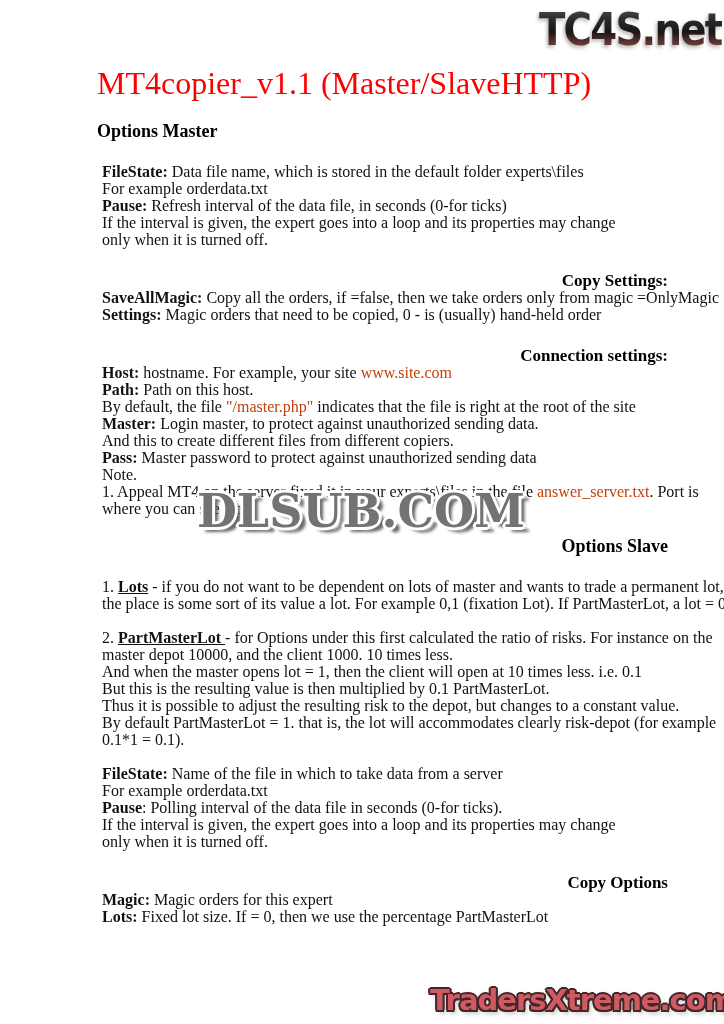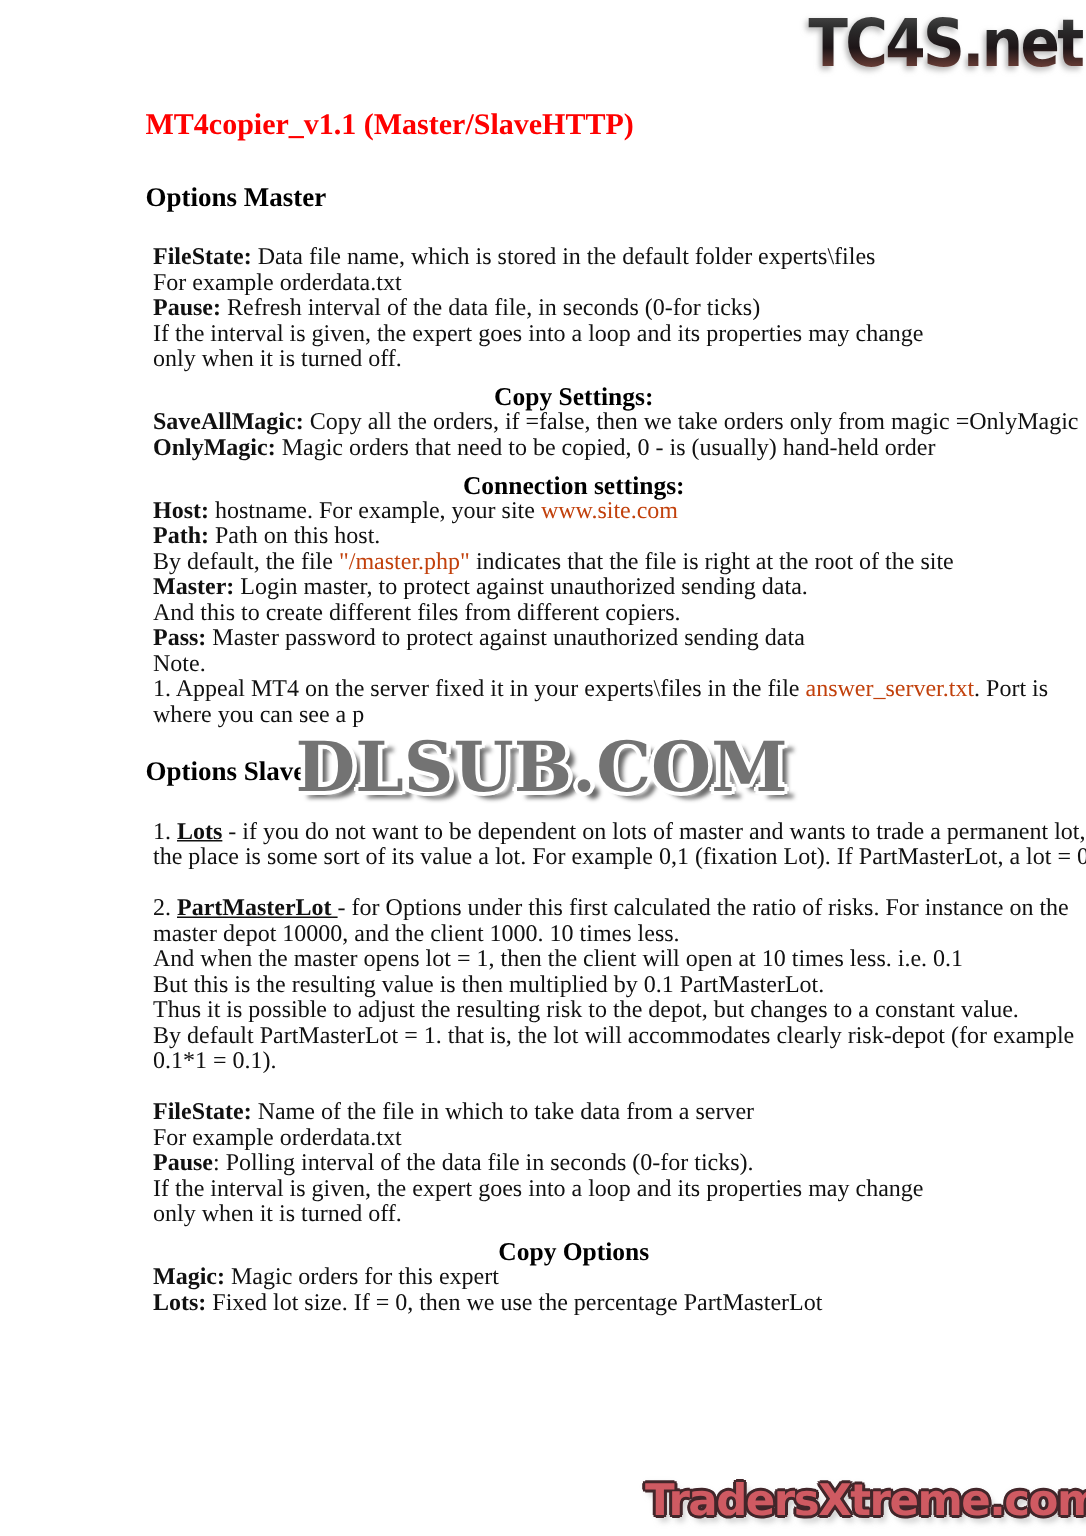--- a/index.html
+++ b/index.html
@@ -9,26 +9,26 @@
   
   .tc4s{position:absolute;top:4px;right:2px;
         font-family:"DejaVu Sans", sans-serif;font-weight:bold;font-size:44px;
         letter-spacing:-2px;transform:scaleX(.88);transform-origin:100% 0;
         background:linear-gradient(180deg,#585858 0%,#2b2b2b 30%,#1d1517 55%,#6e4038 82%,#aa897d 100%);
         -webkit-background-clip:text;background-clip:text;color:transparent;
         filter:drop-shadow(-2px 2px 2px rgba(120,120,120,.55));}
 
   
   .flow{position:absolute;left:97px;top:0;width:571px;}
-  .h1{margin:68px 0 0 0;font-size:20px;line-height:30px;font-weight:bold;color:#fe0000;white-space:nowrap;}
+  .h1{margin:68px 0 0 0;font-size:32px;line-height:30px;font-weight:normal;color:#fe0000;white-space:nowrap;}
   .h2{margin:21px 0 0 0;font-size:18px;line-height:25px;font-weight:bold;color:#000;}
   .p{margin:5px;}
   .h2 + .p{margin-top:19px;}
-  .p + .h2{margin-top:17px;}
-  .right{margin:8px 0 0 0;font-size:17px;line-height:17px;font-weight:bold;text-align:center;color:#000;}
+  .p + .h2{margin-top:17px;text-align:right;}
+  .right{margin:24px 0 0 0;font-size:17px;line-height:17px;font-weight:bold;text-align:right;color:#000;}
   .right + .p{margin-top:0;}
   .line{font-size:16px;line-height:17px;white-space:nowrap;}
   .line span.b{font-weight:bold;}
   .line span.r{color:#c2410c;}
   .line span.bu{font-weight:bold;text-decoration:underline;}
 
   
   .watermark{position:absolute;top:486px;left:196px;width:330px;text-align:center;
         font-family:"DejaVu Serif", serif;font-weight:bold;font-size:46px;line-height:50px;
         color:#737373;letter-spacing:0;
@@ -55,21 +55,21 @@
     <div class="p">
       <div class="line"><span class="b">FileState:</span><span> Data file name, which is stored in the default folder experts\files</span></div>
       <div class="line"><span>For example orderdata.txt</span></div>
       <div class="line"><span class="b">Pause:</span><span> Refresh interval of the data file, in seconds (0-for ticks)</span></div>
       <div class="line"><span>If the interval is given, the expert goes into a loop and its properties may change</span></div>
       <div class="line"><span>only when it is turned off.</span></div>
     </div>
     <div class="right">Copy Settings:</div>
     <div class="p">
       <div class="line"><span class="b">SaveAllMagic:</span><span> Copy all the orders, if =false, then we take orders only from magic =OnlyMagic</span></div>
-      <div class="line"><span class="b">OnlyMagic:</span><span> Magic orders that need to be copied, 0 - is (usually) hand-held order</span></div>
+      <div class="line"><span class="b">Settings:</span><span> Magic orders that need to be copied, 0 - is (usually) hand-held order</span></div>
     </div>
     <div class="right">Connection settings:</div>
     <div class="p">
       <div class="line"><span class="b">Host:</span><span> hostname. For example, your site </span><span class="r">www.site.com</span></div>
       <div class="line"><span class="b">Path:</span><span> Path on this host.</span></div>
       <div class="line"><span>By default, the file </span><span class="r">"/master.php"</span><span> indicates that the file is right at the root of the site</span></div>
       <div class="line"><span class="b">Master:</span><span> Login master, to protect against unauthorized sending data.</span></div>
       <div class="line"><span>And this to create different files from different copiers.</span></div>
       <div class="line"><span class="b">Pass:</span><span> Master password to protect against unauthorized sending data</span></div>
       <div class="line"><span>Note.</span></div>

